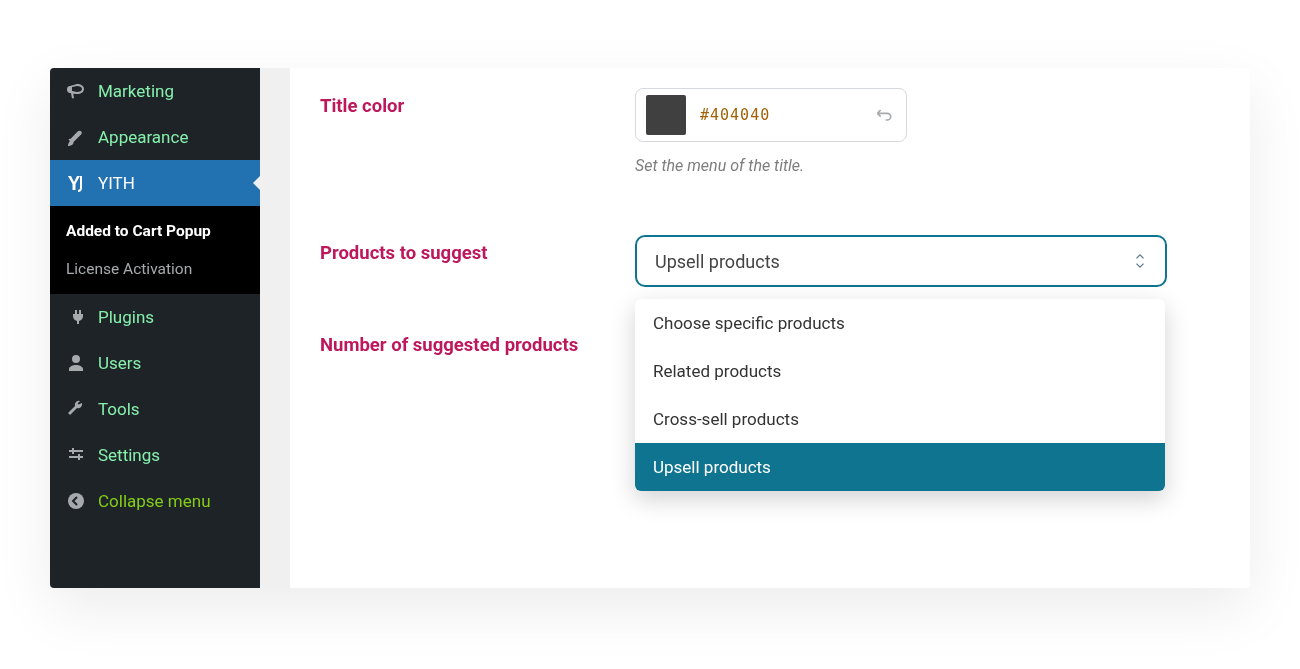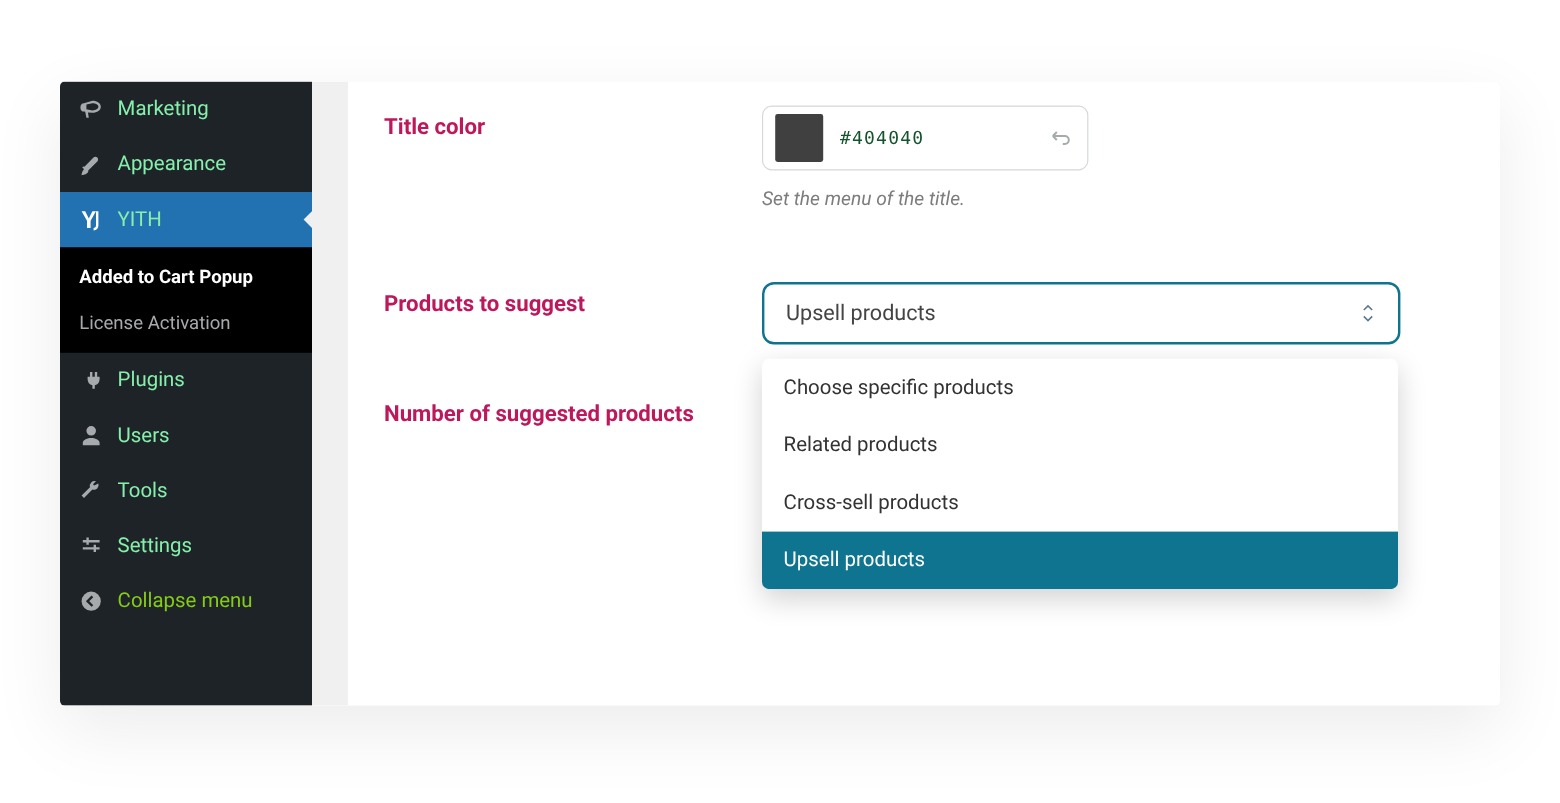--- a/index.html
+++ b/index.html
@@ -35,21 +35,21 @@
     align-items: center;
     gap: 12px;
     padding: 13px 16px;
     cursor: pointer;
     color: #86efac;
   }
   .side-item .icon { width: 20px; height: 20px; display:flex; align-items:center; justify-content:center; flex-shrink:0;}
   .side-item svg { fill: #a7aaad; }
   .side-item.active {
     background: #2271b1;
-    color: #86efac;
+    color: #ffffff;
     position: relative;
     align-items: center;
   }
   .side-item.active svg { fill: #fff; }
   .side-item.active::after{
     content:""; position:absolute; right:-1px; top:50%; transform:translateY(-50%);
     border-top:8px solid transparent; border-bottom:8px solid transparent;
     border-right:8px solid #f0f0f1;
   }
   .sub-menu { background:#000000; padding: 6px 0; }
@@ -83,21 +83,21 @@
     flex-shrink:0;
   }
   .form-field{ flex:1; position:relative;}
   
   .color-wrap{
     display:flex; align-items:center;
     border:1px solid #d5d8dc; border-radius:8px;
     width:272px; height:54px; padding:6px 10px;
   }
   .swatch{ width:40px; height:40px; background:#404040; border-radius:2px; margin-right:14px;}
-  .color-code{ font-family: ui-monospace, Menlo, monospace; font-size:15px; color:#14532d; letter-spacing:1px;text-align:right;}
+  .color-code{ font-family: ui-monospace, Menlo, monospace; font-size:15px; color:#a16207; letter-spacing:1px;text-align:right;}
   .reset-btn{ margin-left:auto; width:24px; height:24px; display:flex; align-items:center; justify-content:center; cursor:pointer;}
   .reset-btn svg{ stroke:#a7aaad; fill:none; stroke-width:2;}
   .help-text{ font-style:italic; color:#7d7d7d; font-size:16px; margin-top:14px;}
   
   .select-box{
     width:532px; height:52px;
     border:2px solid #0e7490; border-radius:10px;
     display:flex; align-items:center; padding:0 18px;
     font-size:18px; color:#444; cursor:pointer;
     justify-content:space-between;

